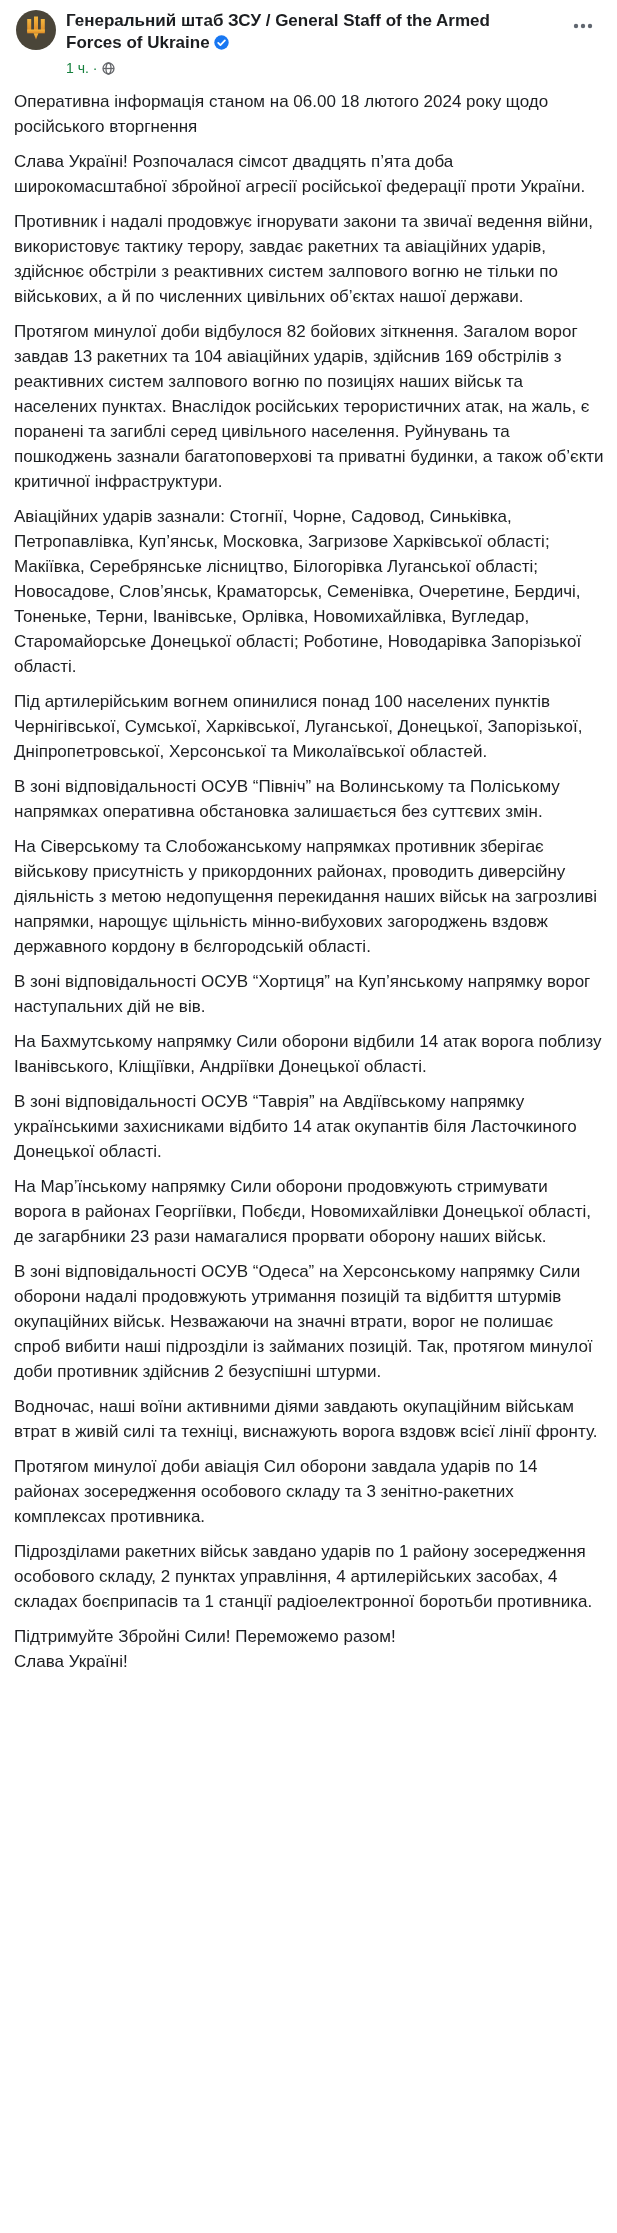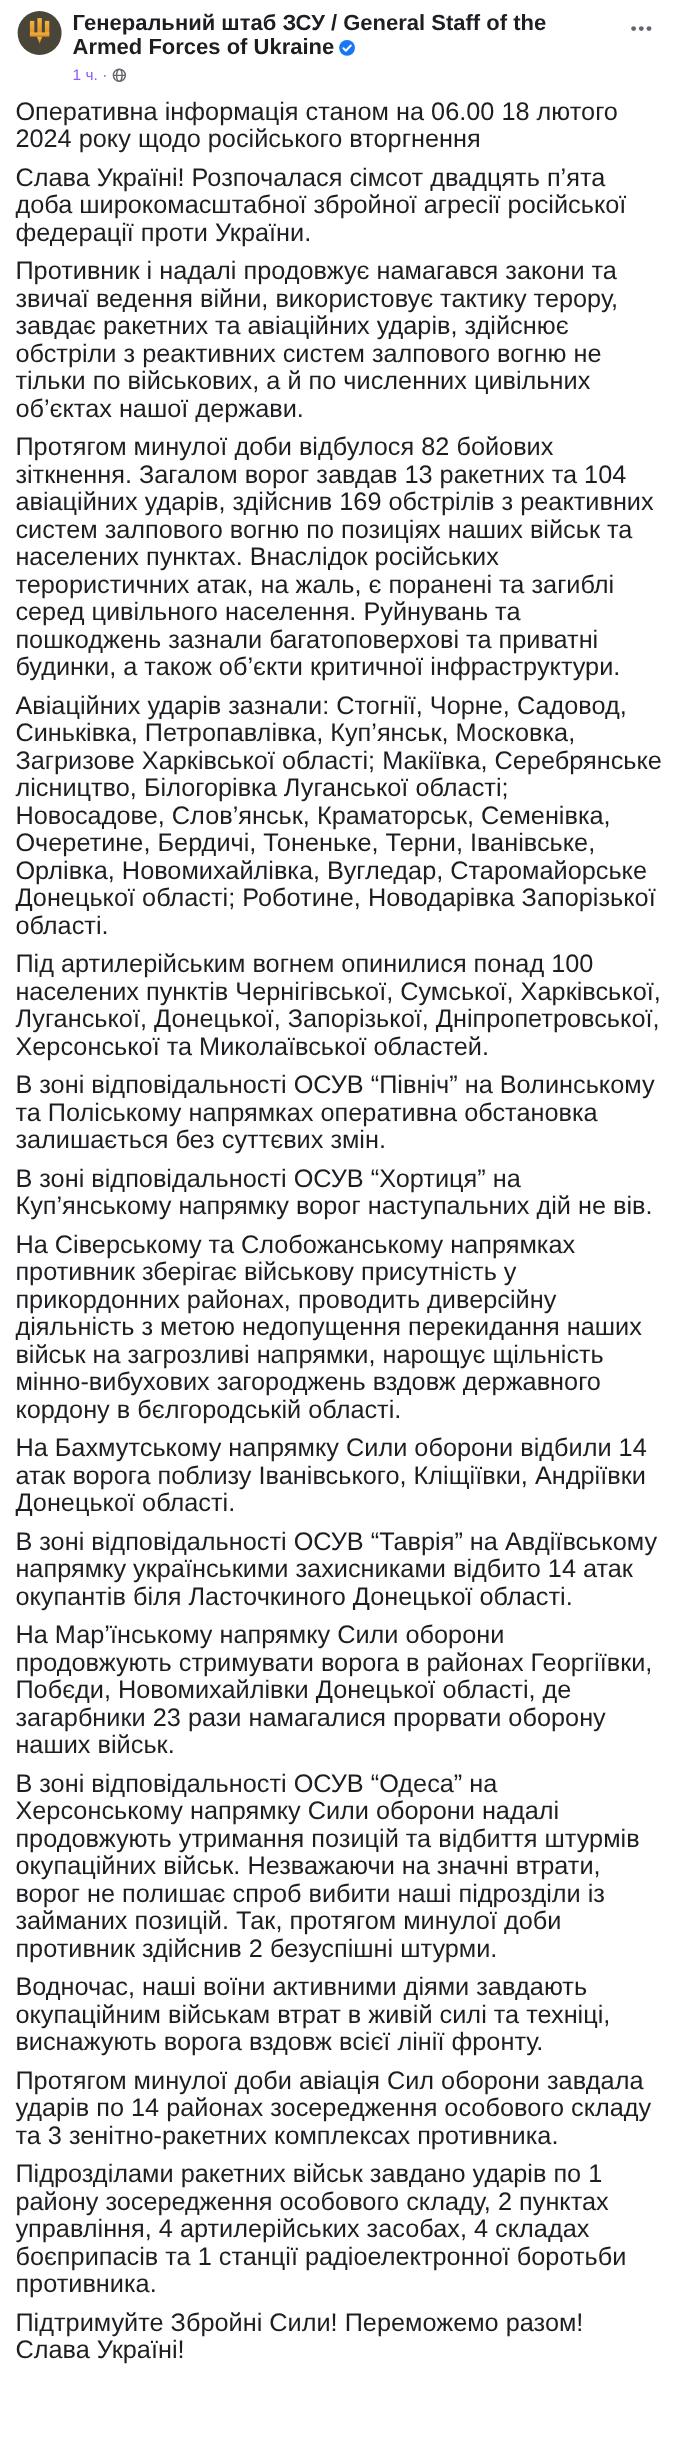--- a/index.html
+++ b/index.html
@@ -35,56 +35,56 @@
     align-items: center;
     justify-content: center;
     cursor: pointer;
   }
   .header-text {
     margin-left: 10px;
     flex: 1 1 auto;
     padding-right: 56px;
   }
   .page-name {
-    font-size: 20px;
+    font-size: 17px;
     line-height: 22px;
     font-weight: 700;
     color: #1c1e21;
     cursor: pointer;
   }
   .verified {
     display: inline-block;
     vertical-align: -2px;
     margin-left: 4px;
   }
   .post-meta {
     margin-top: 3px;
     display: flex;
     align-items: center;
     gap: 4px;
     font-size: 14px;
     line-height: 18px;
-    color: #8b5cf6;
+    color: #15803d;
   }
   .menu-button {
     position: absolute;
     top: 14px;
     right: 18px;
     width: 32px;
     height: 24px;
     display: flex;
     align-items: center;
     justify-content: center;
     border-radius: 6px;
     cursor: pointer;
   }
   
   .post-text {
     padding: 12px 13px 10px 14px;
-    font-size: 23px;
+    font-size: 17px;
     line-height: 25px;
     color: #1c1e21;
   }
   .post-text p {
     margin: 0 0 10px 0;
     white-space: pre-line;
   }
   .post-text p:last-child {
     margin-bottom: 0;
   }
@@ -146,27 +146,27 @@
           <circle cx="17" cy="3" r="2.2" fill="#606770"></circle>
         </svg>
       </span>
     </div>
 
   </div>
 
   <div class="post-text">
       <p>Оперативна інформація станом на 06.00 18 лютого 2024 року щодо російського вторгнення</p>
       <p>Слава Україні! Розпочалася сімсот двадцять п’ята доба широкомасштабної збройної агресії російської федерації проти України.</p>
-      <p>Противник і надалі продовжує намагався закони та звичаї ведення війни, використовує тактику терору, завдає ракетних та авіаційних ударів, здійснює обстріли з реактивних систем залпового вогню не тільки по військових, а й по численних цивільних об’єктах нашої держави.</p>
+      <p>Противник і надалі продовжує ігнорувати закони та звичаї ведення війни, використовує тактику терору, завдає ракетних та авіаційних ударів, здійснює обстріли з реактивних систем залпового вогню не тільки по військових, а й по численних цивільних об’єктах нашої держави.</p>
       <p>Протягом минулої доби відбулося 82 бойових зіткнення. Загалом ворог завдав 13 ракетних та 104 авіаційних ударів, здійснив 169 обстрілів з реактивних систем залпового вогню по позиціях наших військ та населених пунктах. Внаслідок російських терористичних атак, на жаль, є поранені та загиблі серед цивільного населення. Руйнувань та пошкоджень зазнали багатоповерхові та приватні будинки, а також об’єкти критичної інфраструктури.</p>
       <p>Авіаційних ударів зазнали: Стогнії, Чорне, Садовод, Синьківка, Петропавлівка, Куп’янськ, Московка, Загризове Харківської області; Макіївка, Серебрянське лісництво, Білогорівка Луганської області; Новосадове, Слов’янськ, Краматорськ, Семенівка, Очеретине, Бердичі, Тоненьке, Терни, Іванівське, Орлівка, Новомихайлівка, Вугледар, Старомайорське Донецької області; Роботине, Новодарівка Запорізької області.</p>
       <p>Під артилерійським вогнем опинилися понад 100 населених пунктів Чернігівської, Сумської, Харківської, Луганської, Донецької, Запорізької, Дніпропетровської, Херсонської та Миколаївської областей.</p>
       <p>В зоні відповідальності ОСУВ “Північ” на Волинському та Поліському напрямках оперативна обстановка залишається без суттєвих змін.</p>
+      <p>На Сіверському та Слобожанському напрямках противник зберігає військову присутність у прикордонних районах, проводить диверсійну діяльність з метою недопущення перекидання наших військ на загрозливі напрямки, нарощує щільність мінно-вибухових загороджень вздовж державного кордону в бєлгородській області.</p>
       <p>В зоні відповідальності ОСУВ “Хортиця” на Куп’янському напрямку ворог наступальних дій не вів.</p>
-      <p>На Сіверському та Слобожанському напрямках противник зберігає військову присутність у прикордонних районах, проводить диверсійну діяльність з метою недопущення перекидання наших військ на загрозливі напрямки, нарощує щільність мінно-вибухових загороджень вздовж державного кордону в бєлгородській області.</p>
       <p>На Бахмутському напрямку Сили оборони відбили 14 атак ворога поблизу Іванівського, Кліщіївки, Андріївки Донецької області.</p>
       <p>В зоні відповідальності ОСУВ “Таврія” на Авдіївському напрямку українськими захисниками відбито 14 атак окупантів біля Ласточкиного Донецької області.</p>
       <p>На Мар’їнському напрямку Сили оборони продовжують стримувати ворога в районах Георгіївки, Побєди, Новомихайлівки Донецької області, де загарбники 23 рази намагалися прорвати оборону наших військ.</p>
       <p>В зоні відповідальності ОСУВ “Одеса” на Херсонському напрямку Сили оборони надалі продовжують утримання позицій та відбиття штурмів окупаційних військ. Незважаючи на значні втрати, ворог не полишає спроб вибити наші підрозділи із займаних позицій. Так, протягом минулої доби противник здійснив 2 безуспішні штурми.</p>
       <p>Водночас, наші воїни активними діями завдають окупаційним військам втрат в живій силі та техніці, виснажують ворога вздовж всієї лінії фронту.</p>
       <p>Протягом минулої доби авіація Сил оборони завдала ударів по 14 районах зосередження особового складу та 3 зенітно-ракетних комплексах противника.</p>
       <p>Підрозділами ракетних військ завдано ударів по 1 району зосередження особового складу, 2 пунктах управління, 4 артилерійських засобах, 4 складах боєприпасів та 1 станції радіоелектронної боротьби противника.</p>
       <p>Підтримуйте Збройні Сили! Переможемо разом!
 Слава Україні!</p>
     </div>

